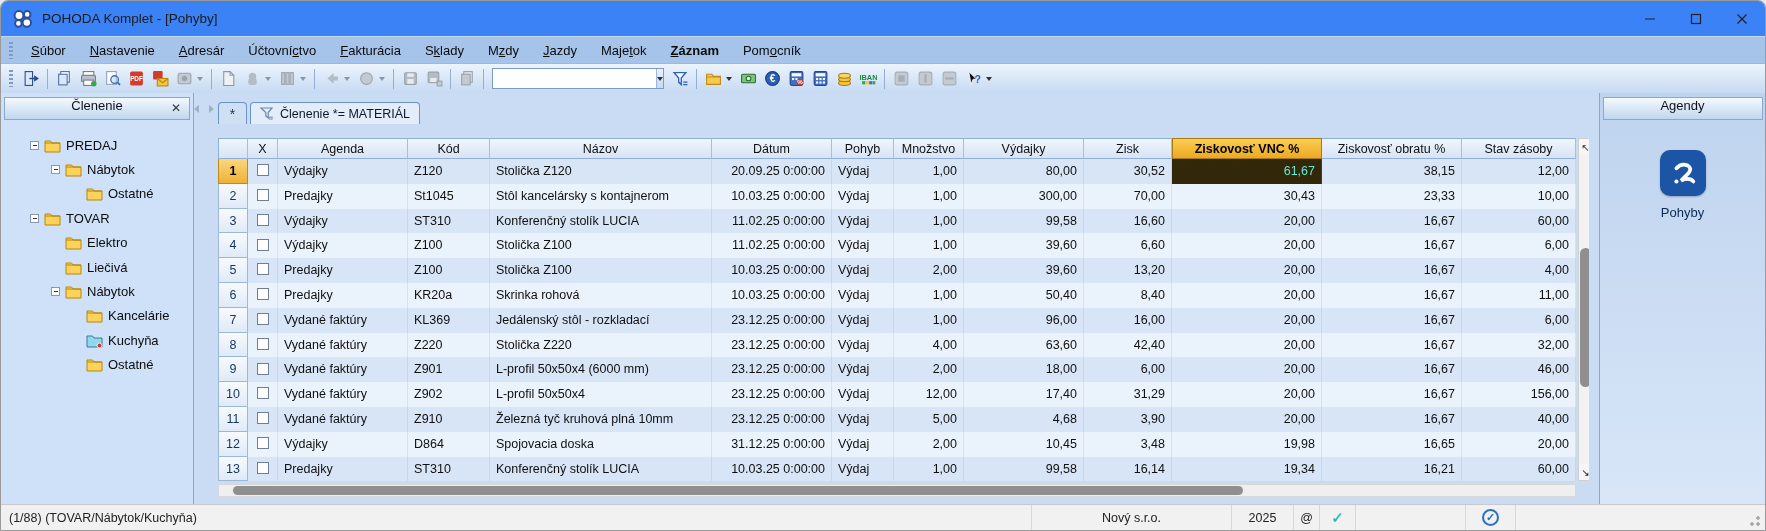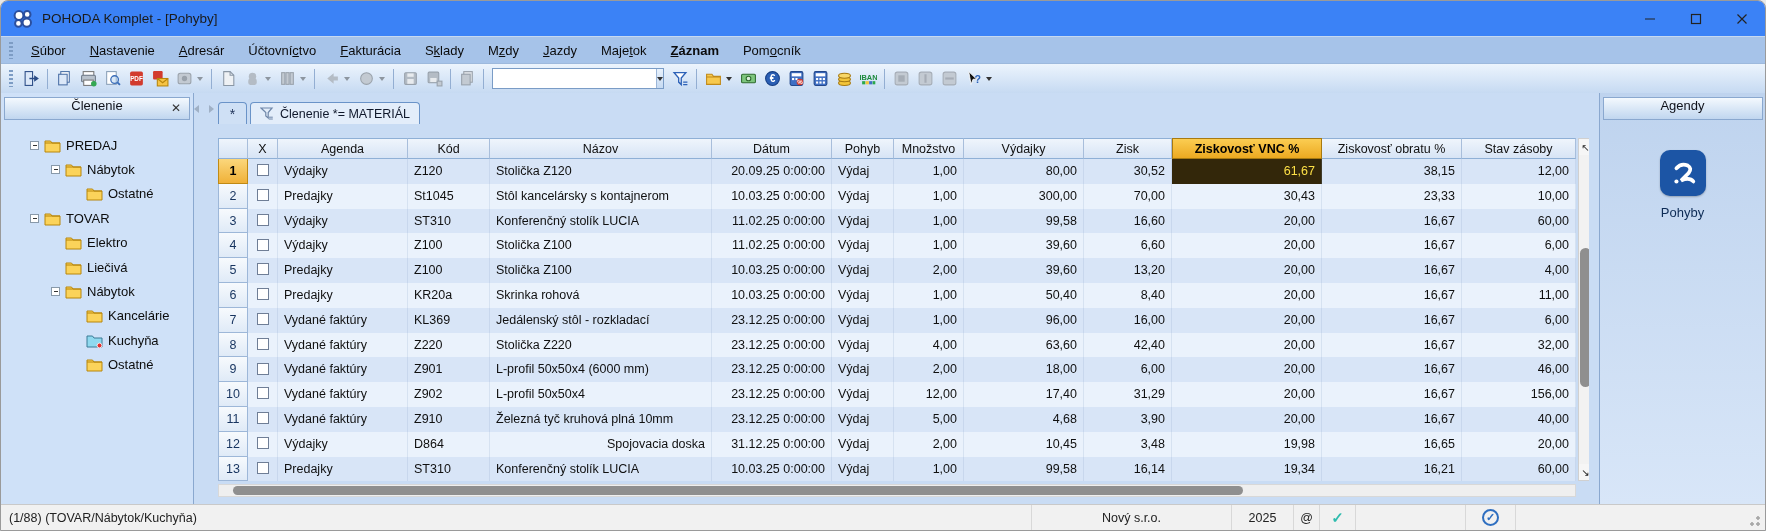--- a/index.html
+++ b/index.html
@@ -92,21 +92,21 @@
   .grid-row { display:flex; }
   .cell { height:24.8px; line-height:24.6px; font-size:12.5px; color:#101010; padding:0 6px;
           overflow:hidden; white-space:nowrap; border-right:1px solid rgba(125,155,195,.18); }
   .grid-row.odd  .cell { background:#d8e5f7; }
   .grid-row.even .cell { background:#eaf2fc; }
   .cell.r { text-align:right; }
   .cell.rownum { background:linear-gradient(#f7fafd,#dfeaf7) !important; text-align:center; padding:0;
                  color:#17345f; border:1px solid #9db7d8; border-top:none; }
   .cell.rownum.sel { background:linear-gradient(#fbd77c,#f0b138) !important; color:#000;
                      font-weight:bold; border-color:#c08a14; }
-  .cell.selcell { background:#33270a !important; color:#fde047; }
+  .cell.selcell { background:#33270a !important; color:#5eead4; }
   .checkbox { width:12px; height:12px; border:1px solid #6f7e96; background:#fff; display:inline-block;
               vertical-align:middle; margin-top:-3px; }
 
   
   .vscroll { position:absolute; top:45px; width:15px; background:#f2f2f2; border:1px solid #d0d0d0; }
   .vs-btn { height:16px; display:flex; align-items:center; justify-content:center; font-size:10px;
             color:#222; background:#f6f6f6; }
   .vs-track { position:relative; }
   .vs-thumb { position:absolute; left:1px; right:1px; background:#8f8f8f; border-radius:6px; }
 
@@ -686,21 +686,21 @@
             <div class="cell r" style="width: 88px;">3,90</div>
             <div class="cell r" style="width: 150px;">20,00</div>
             <div class="cell r" style="width: 140px;">16,67</div>
             <div class="cell r" style="width: 114px;">40,00</div>
           </div>
           <div class="grid-row even">
             <div class="cell rownum" style="width: 30px;">12</div>
             <div class="cell" style="width: 30px; text-align: center;"><span class="checkbox"></span></div>
             <div class="cell" style="width: 130px;">Výdajky</div>
             <div class="cell" style="width: 82px;">D864</div>
-            <div class="cell" style="width: 222px; text-align: right;">Spojovacia doska</div>
+            <div class="cell" style="width: 222px;">Spojovacia doska</div>
             <div class="cell r" style="width: 120px;">31.12.25 0:00:00</div>
             <div class="cell" style="width: 62px;">Výdaj</div>
             <div class="cell r" style="width: 70px;">2,00</div>
             <div class="cell r" style="width: 120px;">10,45</div>
             <div class="cell r" style="width: 88px;">3,48</div>
             <div class="cell r" style="width: 150px;">19,98</div>
             <div class="cell r" style="width: 140px;">16,65</div>
             <div class="cell r" style="width: 114px;">20,00</div>
           </div>
           <div class="grid-row odd">

